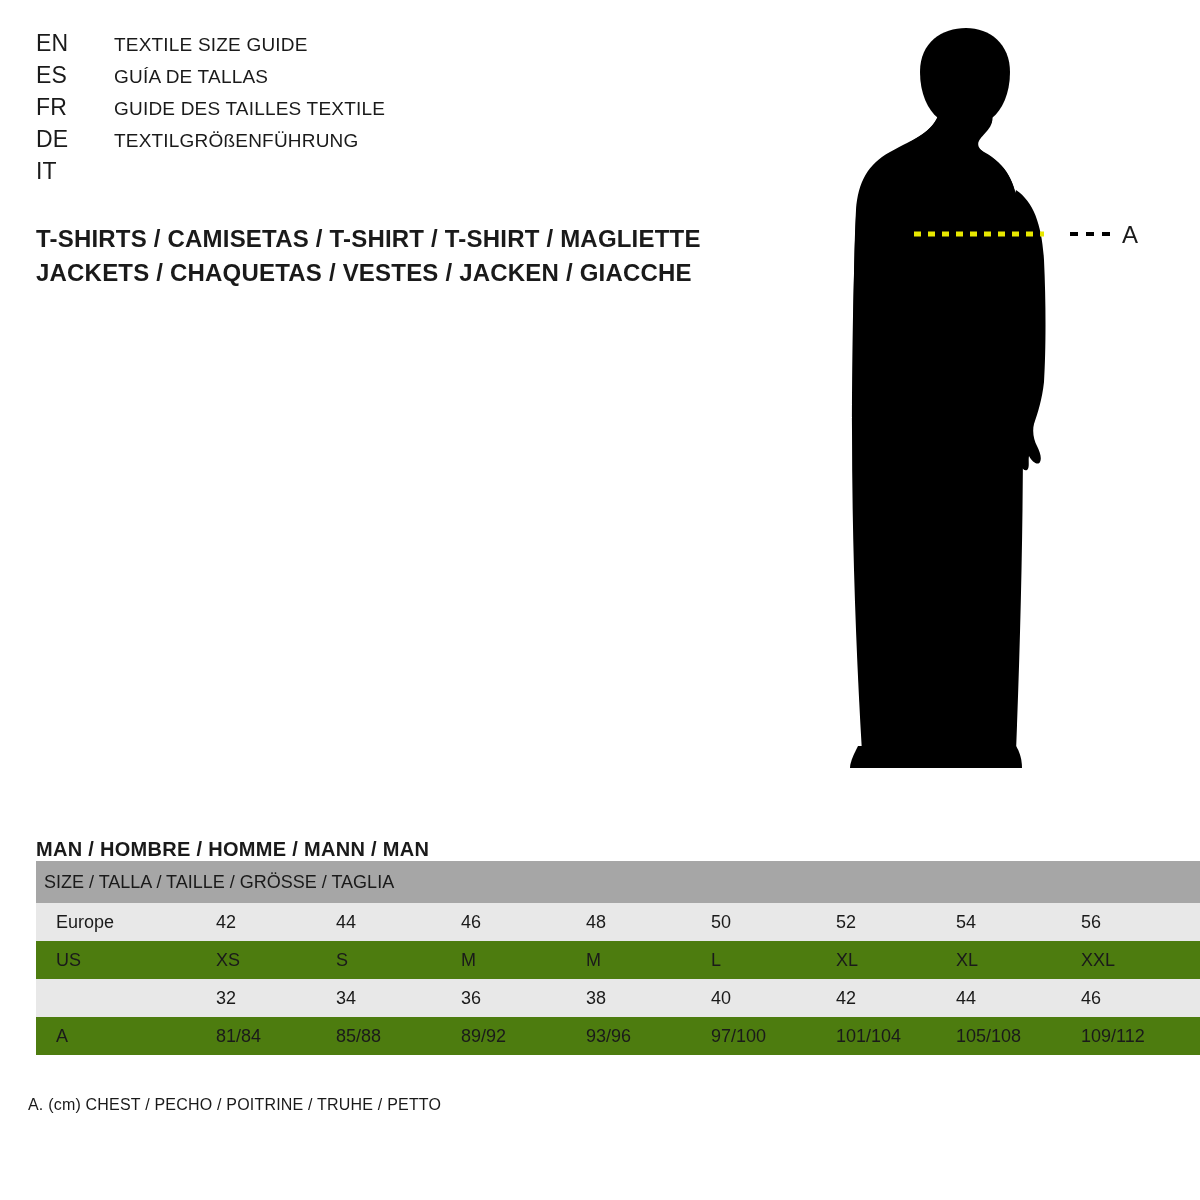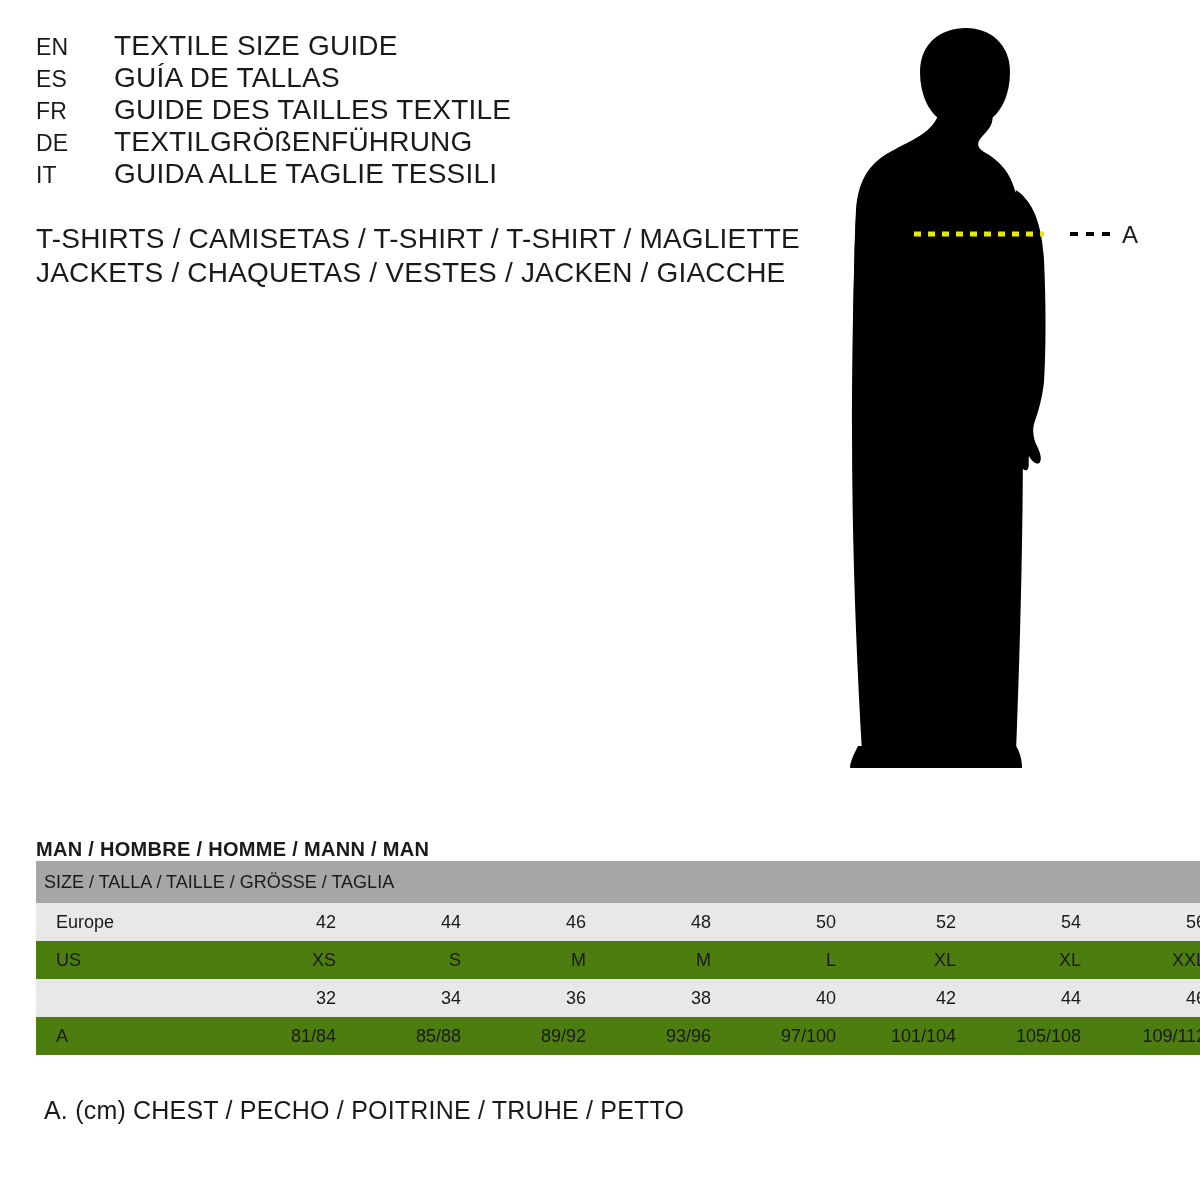--- a/index.html
+++ b/index.html
@@ -35,33 +35,33 @@
     height: 32px;
     font-size: 23px;
     letter-spacing: 0.2px;
   }
   .lang-code {
     width: 78px;
     flex: 0 0 78px;
     font-size: 23px;
   }
   .lang-text {
-    font-size: 28px;
+    font-size: 19px;
   }
 
   
   .category-block {
     position: absolute;
     left: 36px;
     top: 222px;
     width: 760px;
   }
   .category-line {
-    font-size: 28px;
-    font-weight: normal;
+    font-size: 24px;
+    font-weight: bold;
     letter-spacing: 0.2px;
     line-height: 34px;
     white-space: nowrap;
   }
 
   
   .figure-wrap {
     position: absolute;
     left: 820px;
     top: 20px;
@@ -87,21 +87,21 @@
   }
 
   table.size-table {
     border-collapse: collapse;
     width: 1130px;
     table-layout: fixed;
     font-size: 18px;
   }
   table.size-table td {
     padding: 6px 0 6px 0;
-    text-align: right;
+    text-align: left;
     vertical-align: middle;
     height: 26px;
   }
   table.size-table td.label {
     text-align: left;
     padding-left: 20px;
   }
   tr.head-row td {
     background: #a6a6a6;
     font-size: 18px;
@@ -111,23 +111,23 @@
   }
   tr.shade td {
     background: #e8e8e8;
   }
   tr.plain td {
     background: #4d7c0f;
   }
 
   .footnote {
     position: absolute;
-    left: 44px;
+    left: 28px;
     top: 1096px;
-    font-size: 25px;
+    font-size: 16px;
     letter-spacing: 0.2px;
   }
 </style>
 </head>
 <body>
 
 <div class="page">
 
   <div class="lang-block">
     <div class="lang-row">
@@ -141,21 +141,20 @@
     <div class="lang-row">
       <span class="lang-code">FR</span>
       <span class="lang-text">GUIDE DES TAILLES TEXTILE</span>
     </div>
     <div class="lang-row">
       <span class="lang-code">DE</span>
       <span class="lang-text">TEXTILGRÖßENFÜHRUNG</span>
     </div>
     <div class="lang-row">
       <span class="lang-code">IT</span>
-      <span class="lang-text">GUIDA ALLE TAGLIE TESSILI</span>
     </div>
   </div>
 
   <div class="category-block">
     <div class="category-line">T-SHIRTS / CAMISETAS / T-SHIRT / T-SHIRT / MAGLIETTE</div>
     <div class="category-line">JACKETS / CHAQUETAS / VESTES / JACKEN / GIACCHE</div>
   </div>
 
   <div class="figure-wrap">
     <svg width="360" height="760" viewBox="0 0 360 760" xmlns="http://www.w3.org/2000/svg">

